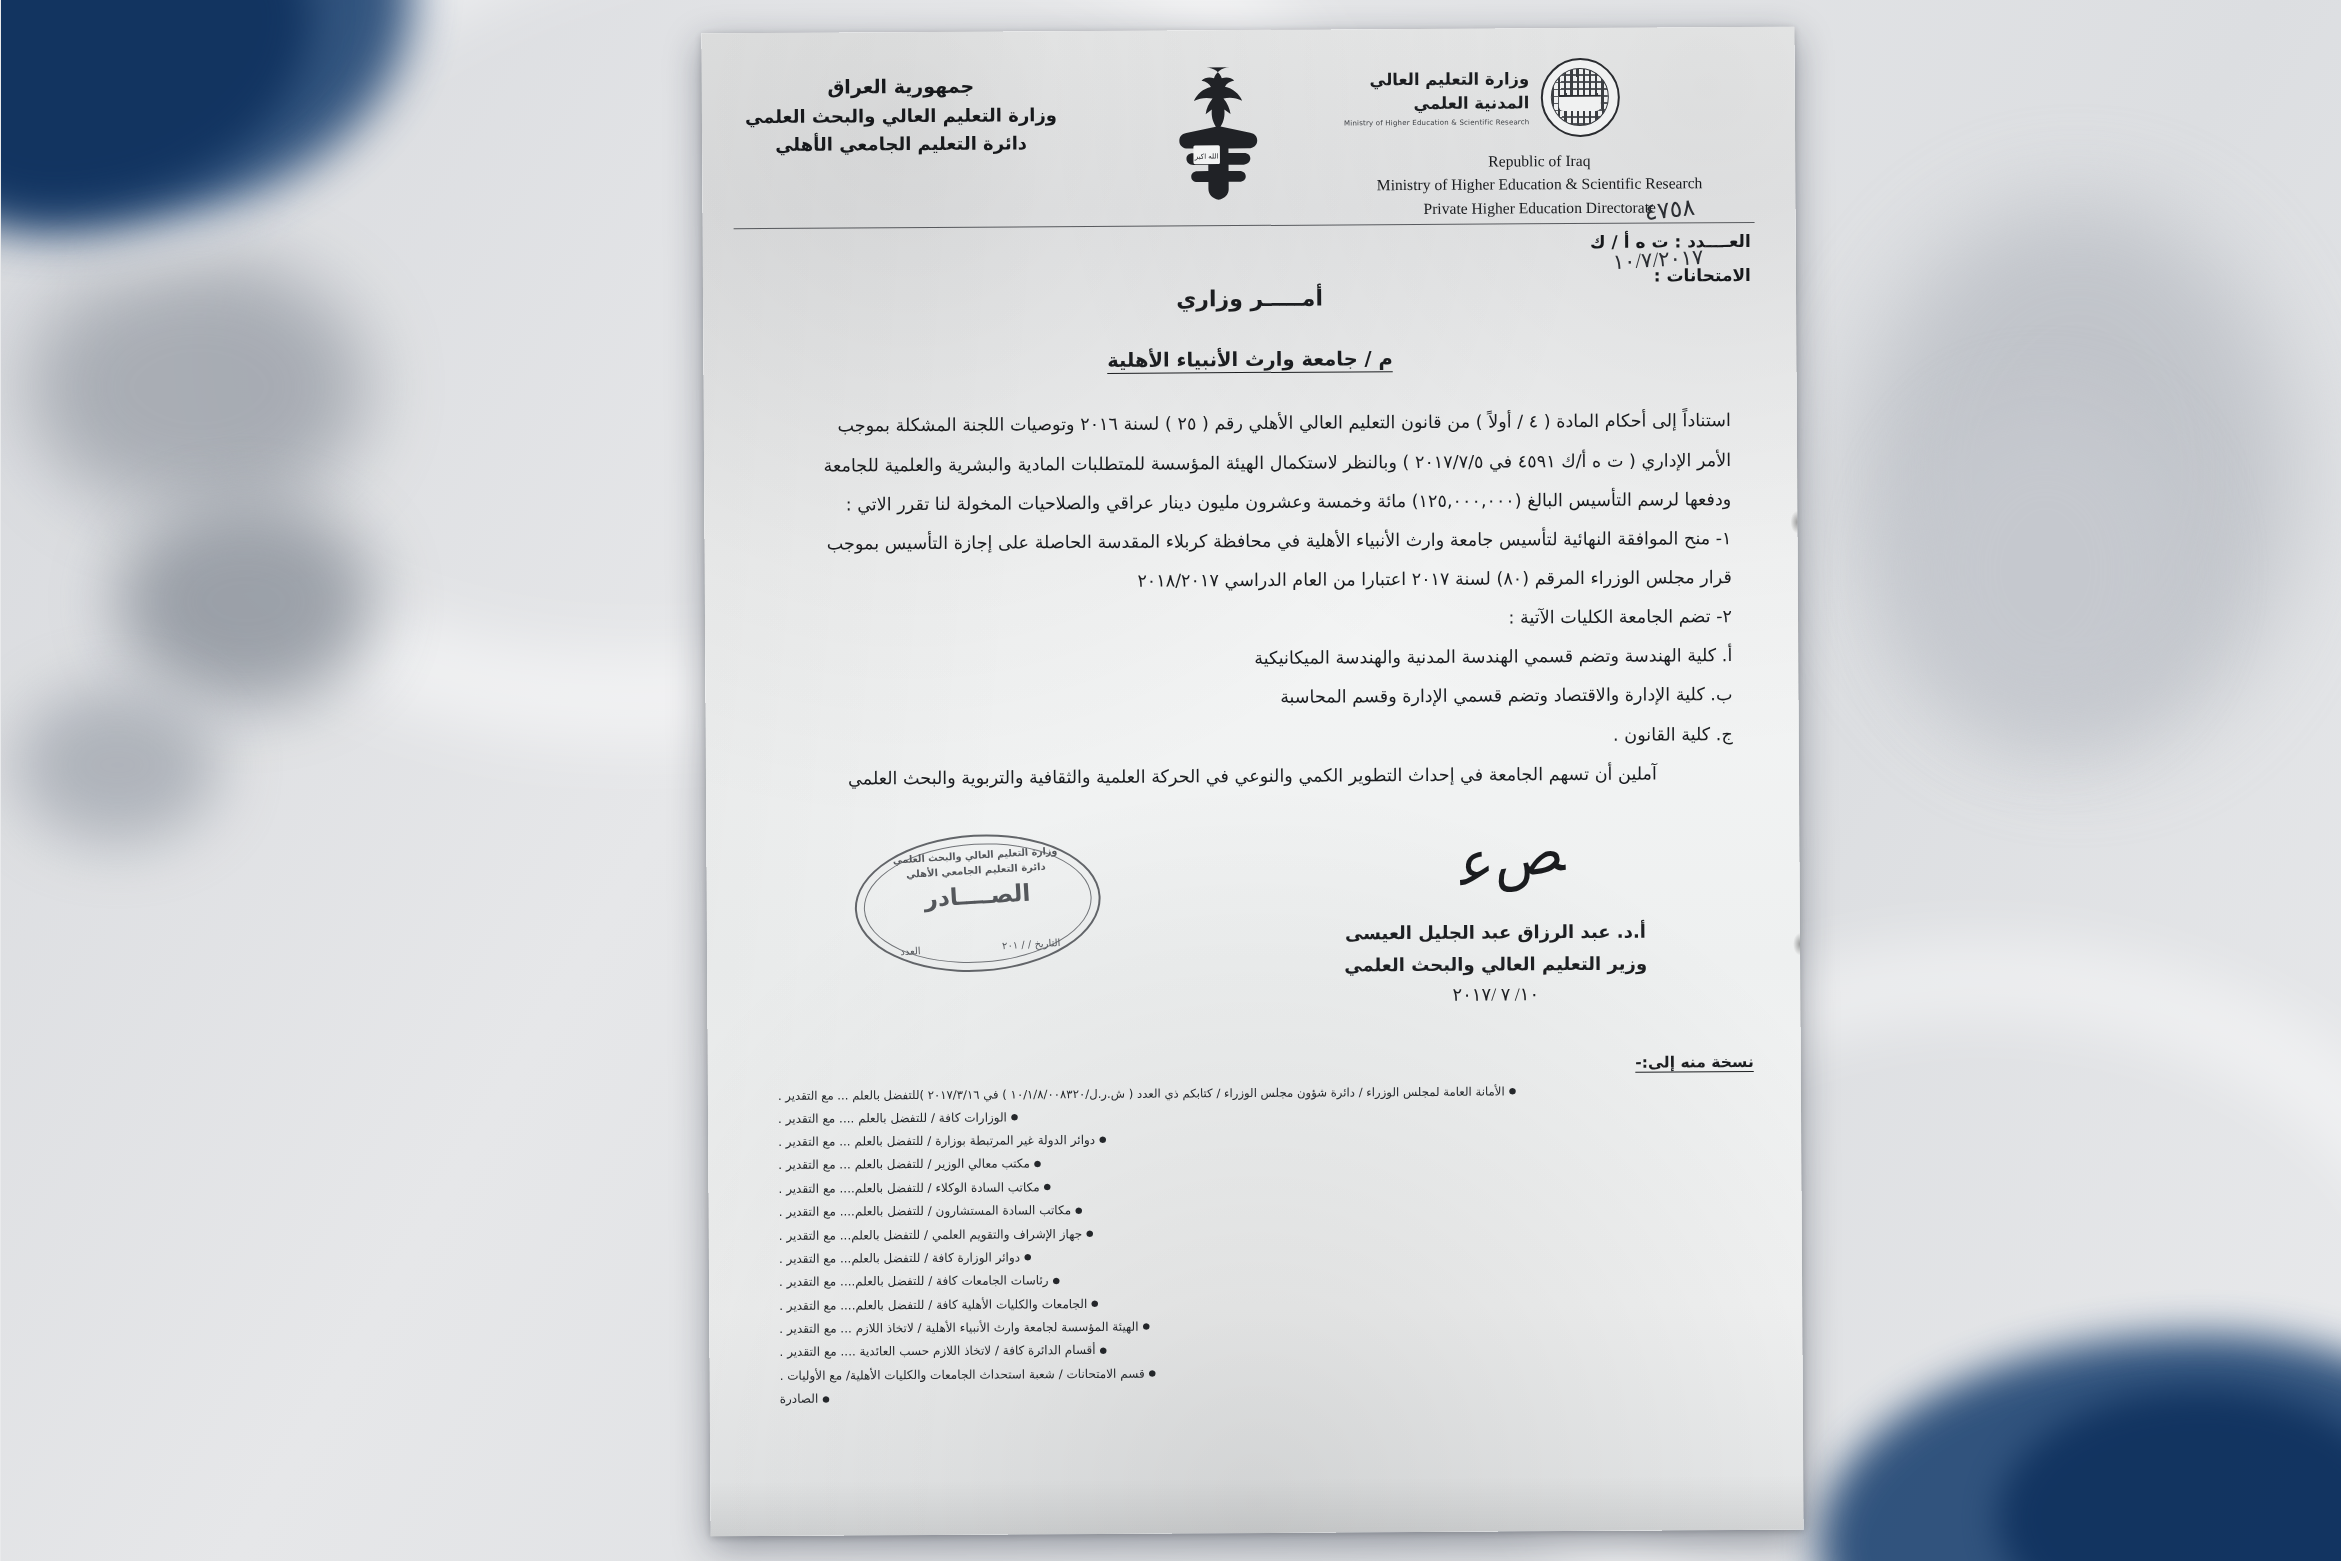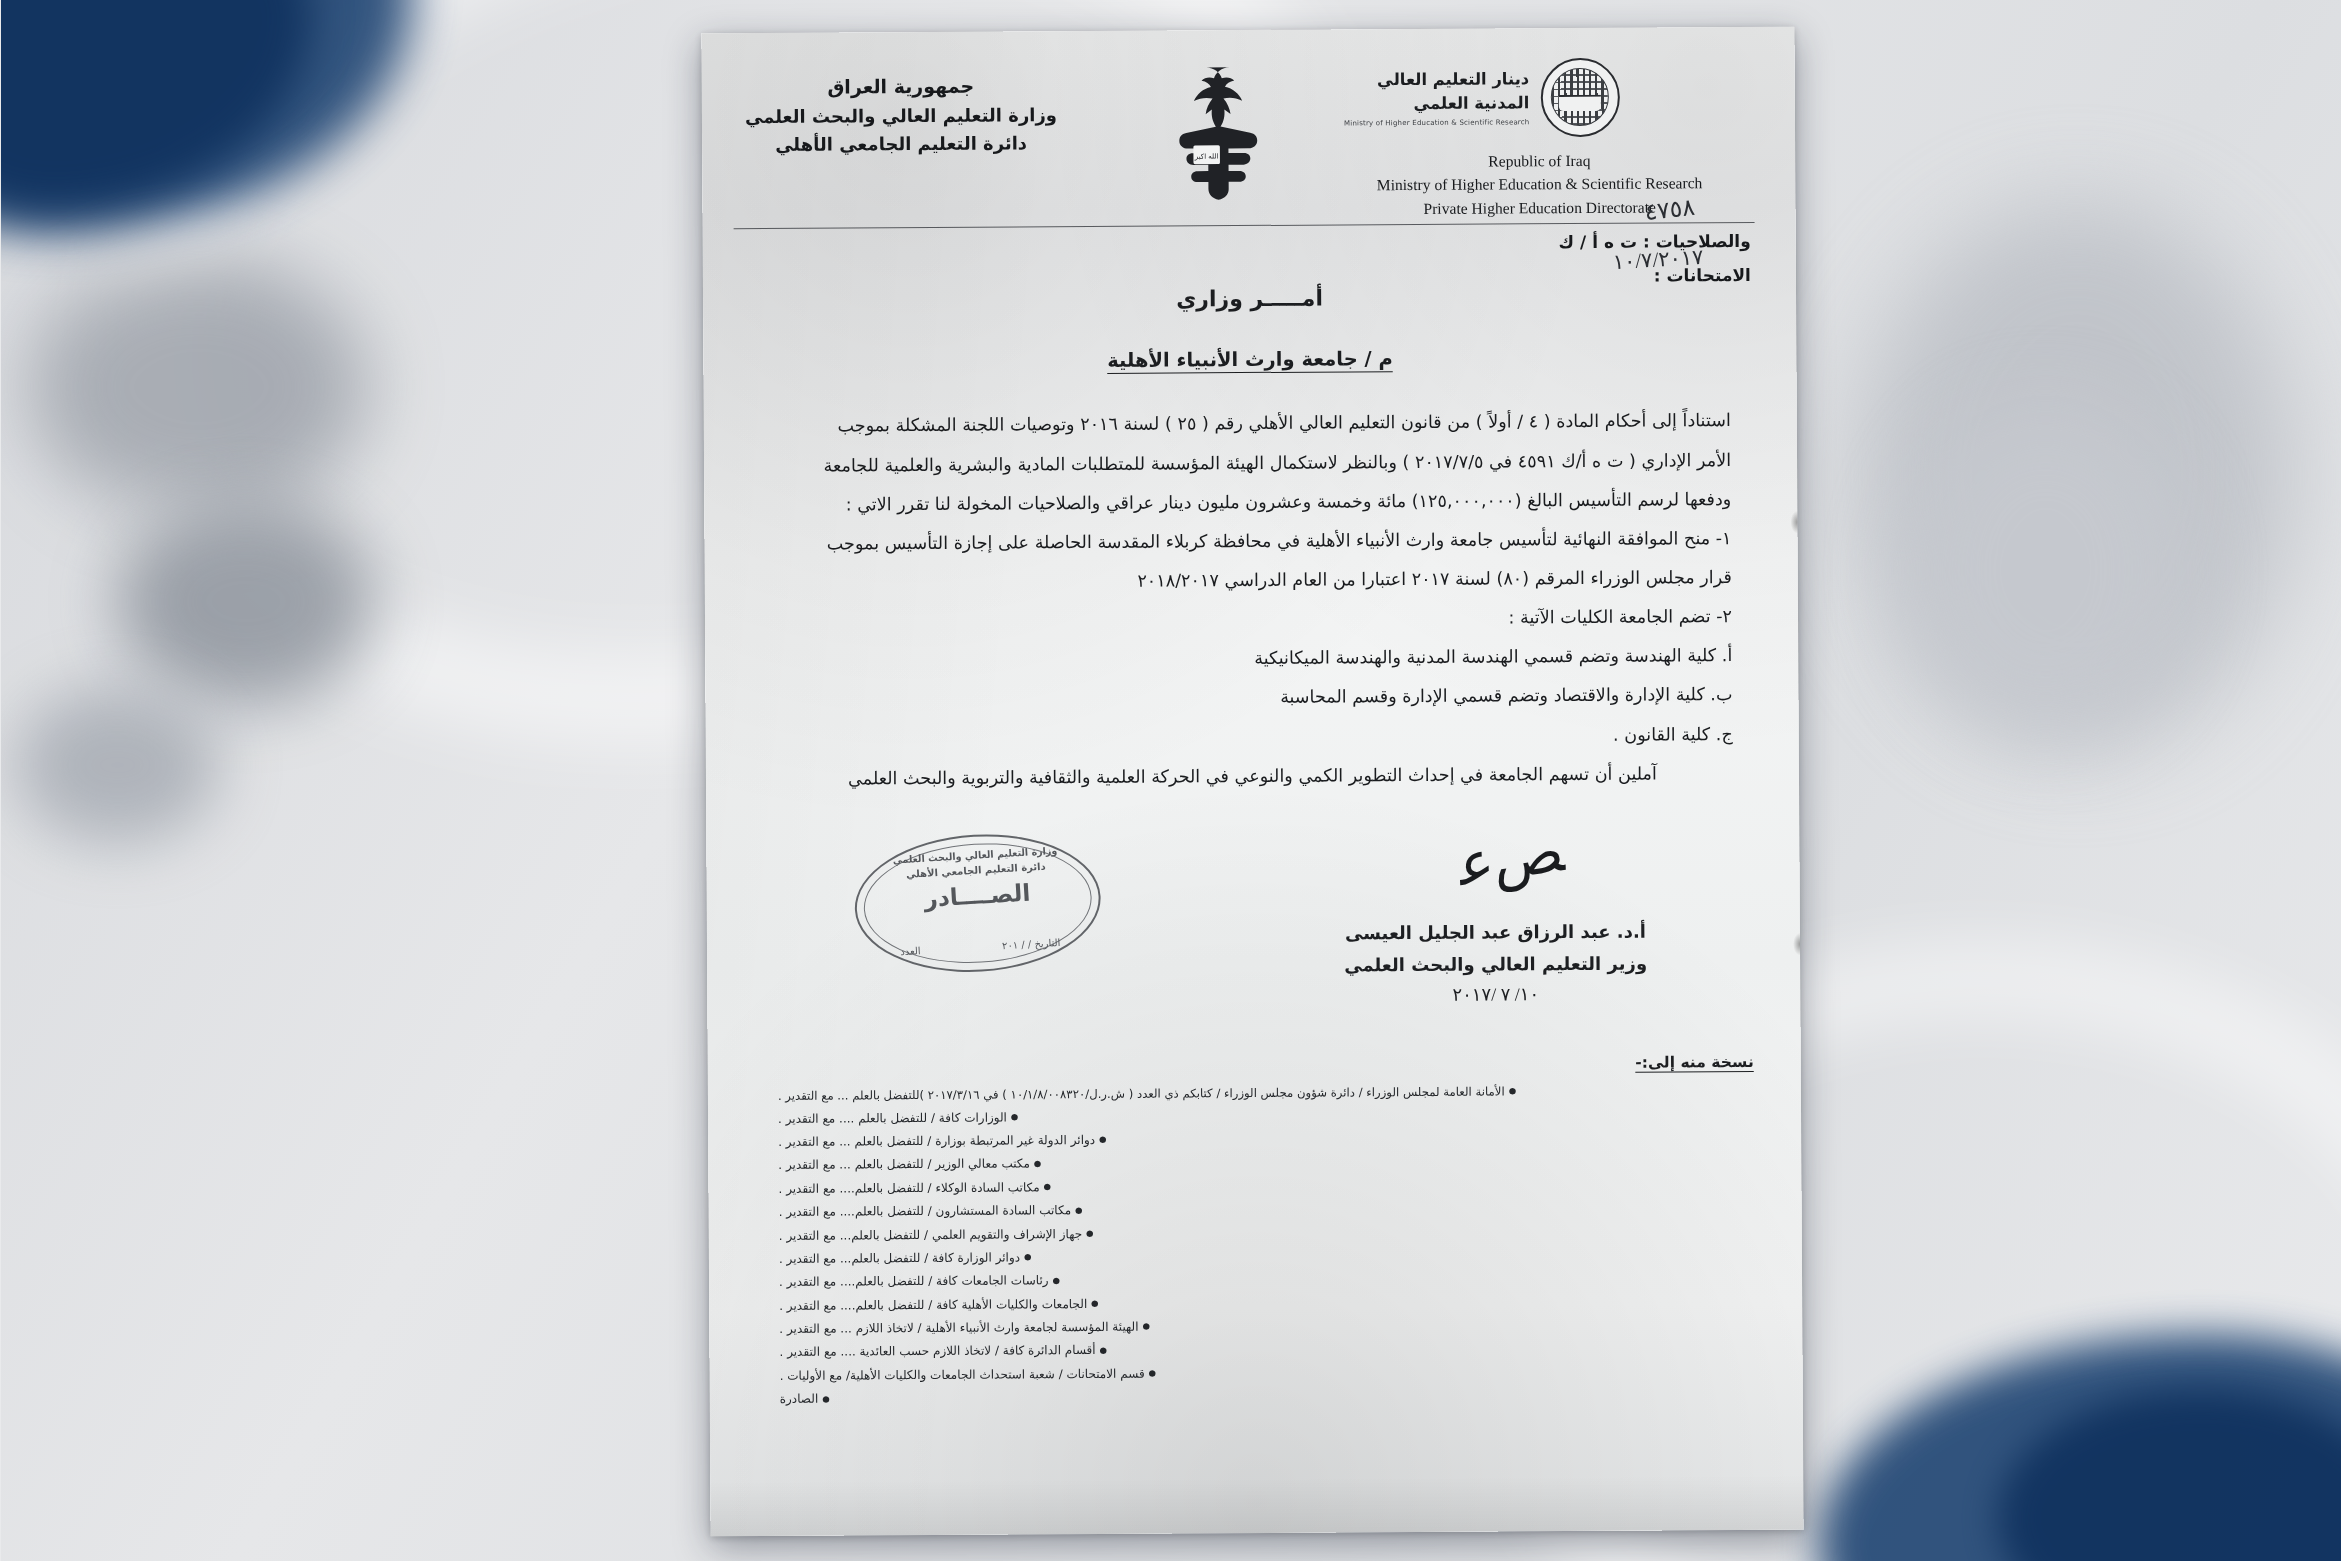--- a/index.html
+++ b/index.html
@@ -457,21 +457,21 @@
 
   <div class="header">
 
     <div class="hdr-left">
       <div class="logo-row">
         <div class="logo-circle">
           <div class="inner"></div>
           <div class="book"></div>
         </div>
         <div class="logo-text">
-          <div>دينار التعليم العالي</div>
+          <div>وزارة التعليم العالي</div>
           <div>المدنية العلمي</div>
           <div class="sub">Ministry of Higher Education &amp; Scientific Research</div>
         </div>
       </div>
       <div class="eng-block">
         <div>Republic of Iraq</div>
         <div>Ministry of Higher Education &amp; Scientific Research</div>
         <div>Private Higher Education Directorate</div>
       </div>
     </div>
@@ -495,21 +495,21 @@
     </div>
   </div>
 
   <div class="rule"></div>
 
   <div class="handwrite">٤٧٥٨</div>
   <div class="handwrite2">١٠/٧/٢٠١٧</div>
 
   <div class="meta">
     <div class="row">
-      <span class="lbl">والصلاحيات : ت ه أ / ك</span>
+      <span class="lbl">العــــدد : ت ه أ / ك</span>
       <span class="val"></span>
     </div>
     <div class="row">
       <span class="lbl">الامتحانات :</span>
       <span class="val"></span>
     </div>
   </div>
 
   <div class="title">أمـــــر وزاري</div>
   <div class="subject">م / جامعة وارث الأنبياء الأهلية</div>

